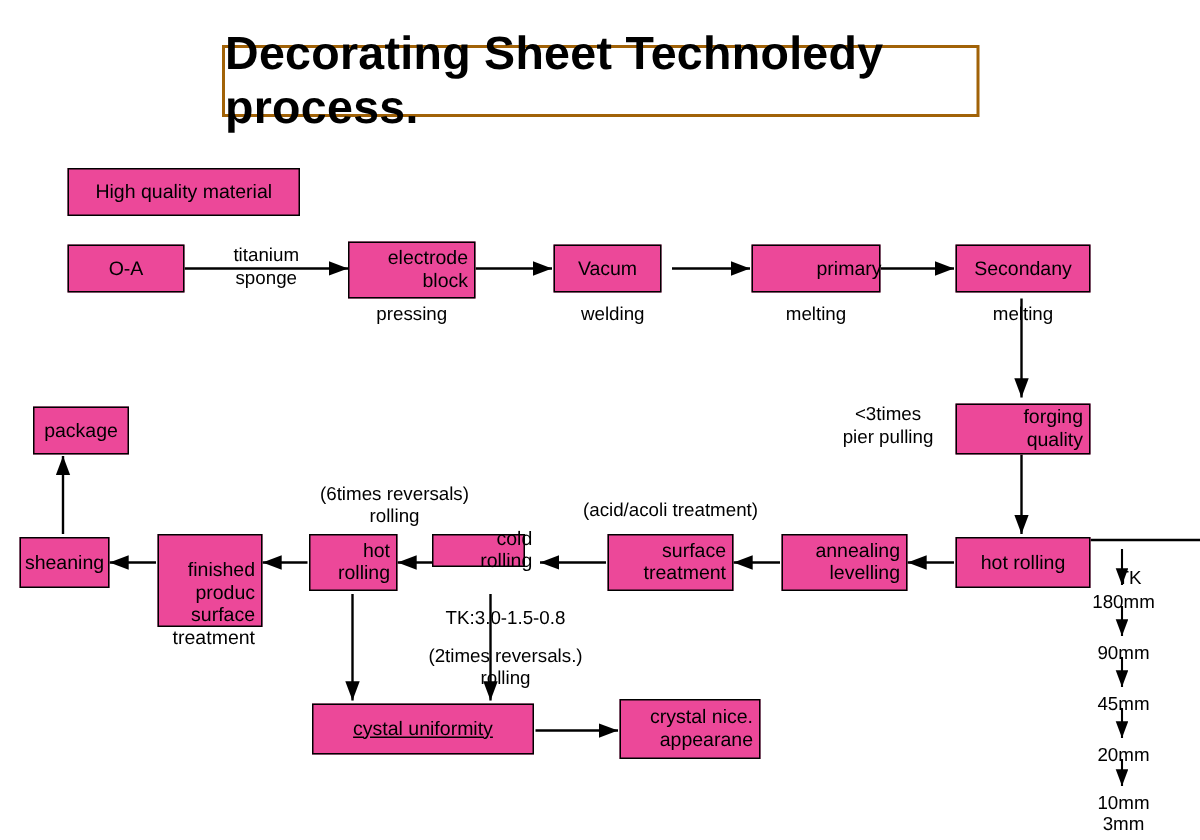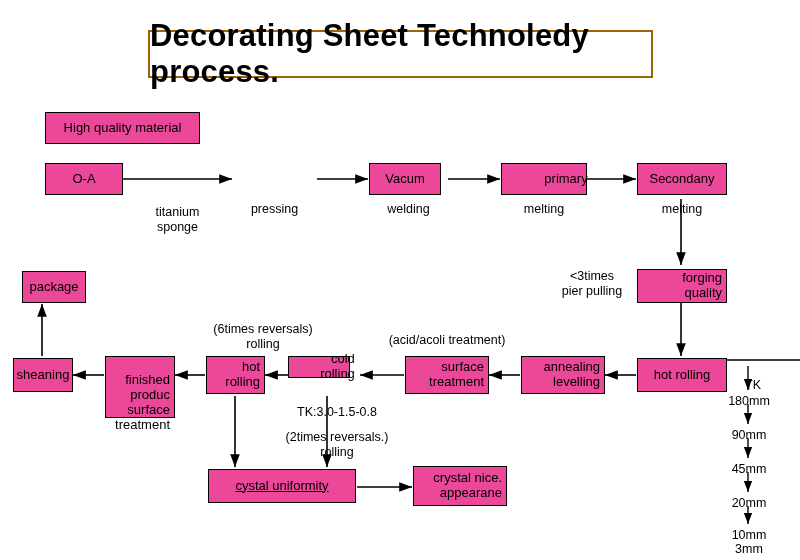--- a/index.html
+++ b/index.html
@@ -118,23 +118,25 @@
       <line x1="748" y1="506" x2="748" y2="524"></line>
     </g>
   </svg>
 
   <div class="title-box" style="left:148px; top:30px; width:505px; height:48px;">Decorating Sheet Technoledy process.</div>
 
   <div class="box" style="left:45px; top:112px; width:155px; height:32px;">High quality material</div>
 
   <div class="box" style="left:45px; top:163px; width:78px; height:32px;">O-A</div>
 
-  <div class="label" style="left:130px; top:163px; width:95px;margin-top:42px;">titanium
+  <div class="label" style="left:130px; top:163px; width:95px;">titanium
 sponge</div>
 
+  <div class="box" style="left:232px; top:161px; width:85px; height:38px;">electrode
+block</div>
   <div class="label" style="left:232px; top:202px; width:85px;">pressing</div>
 
   <div class="box" style="left:369px; top:163px; width:72px; height:32px;">Vacum</div>
   <div class="label" style="left:369px; top:202px; width:79px;">welding</div>
 
   <div class="box" style="left:501px; top:163px; width:86px; height:32px;padding-left:48px;">primary</div>
   <div class="label" style="left:501px; top:202px; width:86px;">melting</div>
 
   <div class="box" style="left:637px; top:163px; width:90px; height:32px;">Secondany</div>
   <div class="label" style="left:637px; top:202px; width:90px;">melting</div>

